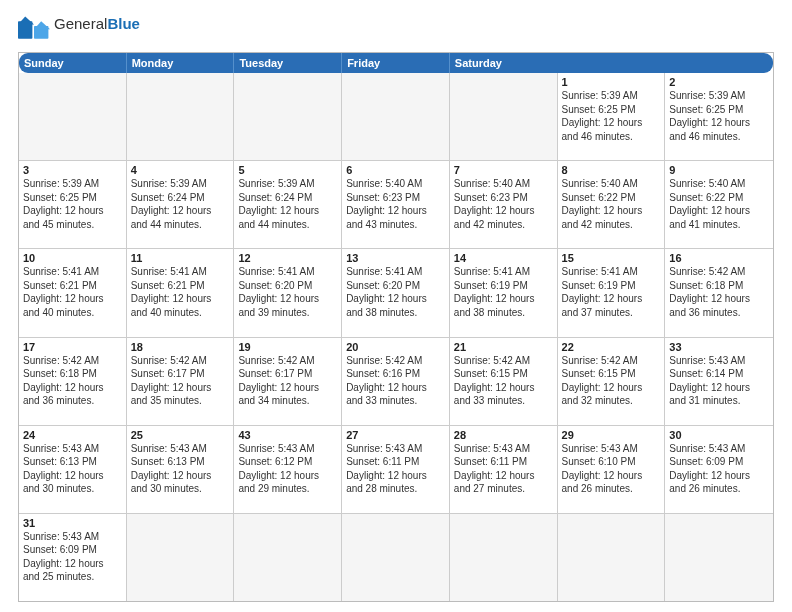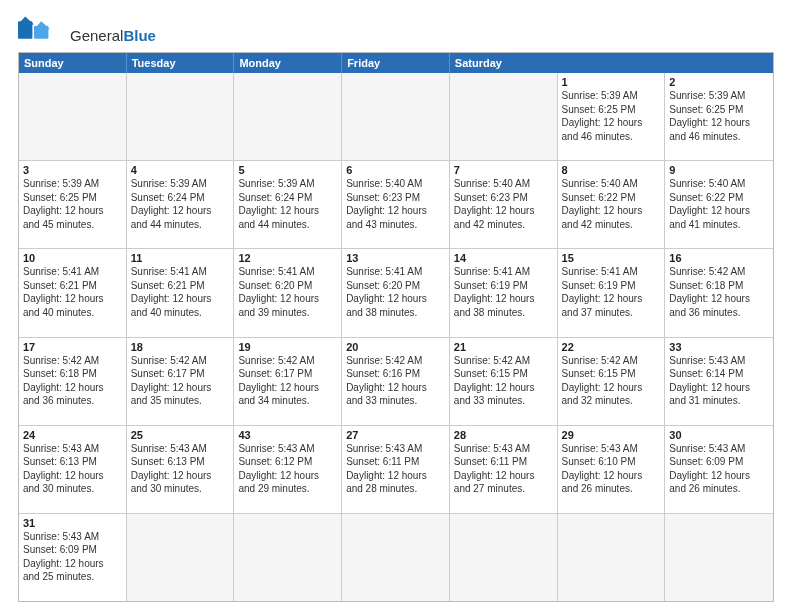--- a/index.html
+++ b/index.html
@@ -18,22 +18,22 @@
       flex-direction: column;
     }
     .header {
       display: flex;
       align-items: flex-start;
       justify-content: space-between;
       margin-bottom: 8px;
     }
     .logo {
       display: flex;
-      align-items: flex-end;
-      gap: 20px;
+      align-items: flex-start;
+      gap: 4px;
     }
     .logo-text {
       font-size: 15px;
       color: #333;
       font-weight: normal;
       line-height: 1.1;
     }
     .logo-text span {
       color: #1a6eb5;
       font-weight: bold;
@@ -59,20 +59,21 @@
     .calendar {
       flex: 1;
       display: flex;
       flex-direction: column;
       border: 1px solid #bbb;
     }
     .cal-header-row {
       display: grid;
       grid-template-columns: repeat(7, 1fr);
       background: #2a6db5;
+      border-radius: 9px;
     }
     .cal-header-cell {
       color: #fff;
       font-size: 11px;
       font-weight: bold;
       padding: 4px 5px;
       text-align: left;
       border-right: 1px solid #5590cc;
     }
     .cal-header-cell:last-child {
@@ -138,22 +139,22 @@
     </div>
     <div class="title-block">
       <h1></h1>
       <h2></h2>
     </div>
   </div>
 
   <div class="calendar">
     <div class="cal-header-row">
     <div class="cal-header-cell">Sunday</div>
+        <div class="cal-header-cell">Monday</div>
         <div class="cal-header-cell">Tuesday</div>
-        <div class="cal-header-cell">Monday</div>
         <div class="cal-header-cell">Friday</div>
         <div class="cal-header-cell">Saturday</div>
       </div>
     <div class="cal-body">
     <div class="cal-row">
           <div class="cal-cell empty"></div>
           <div class="cal-cell empty"></div>
           <div class="cal-cell empty"></div>
           <div class="cal-cell empty"></div>
           <div class="cal-cell empty"></div>

